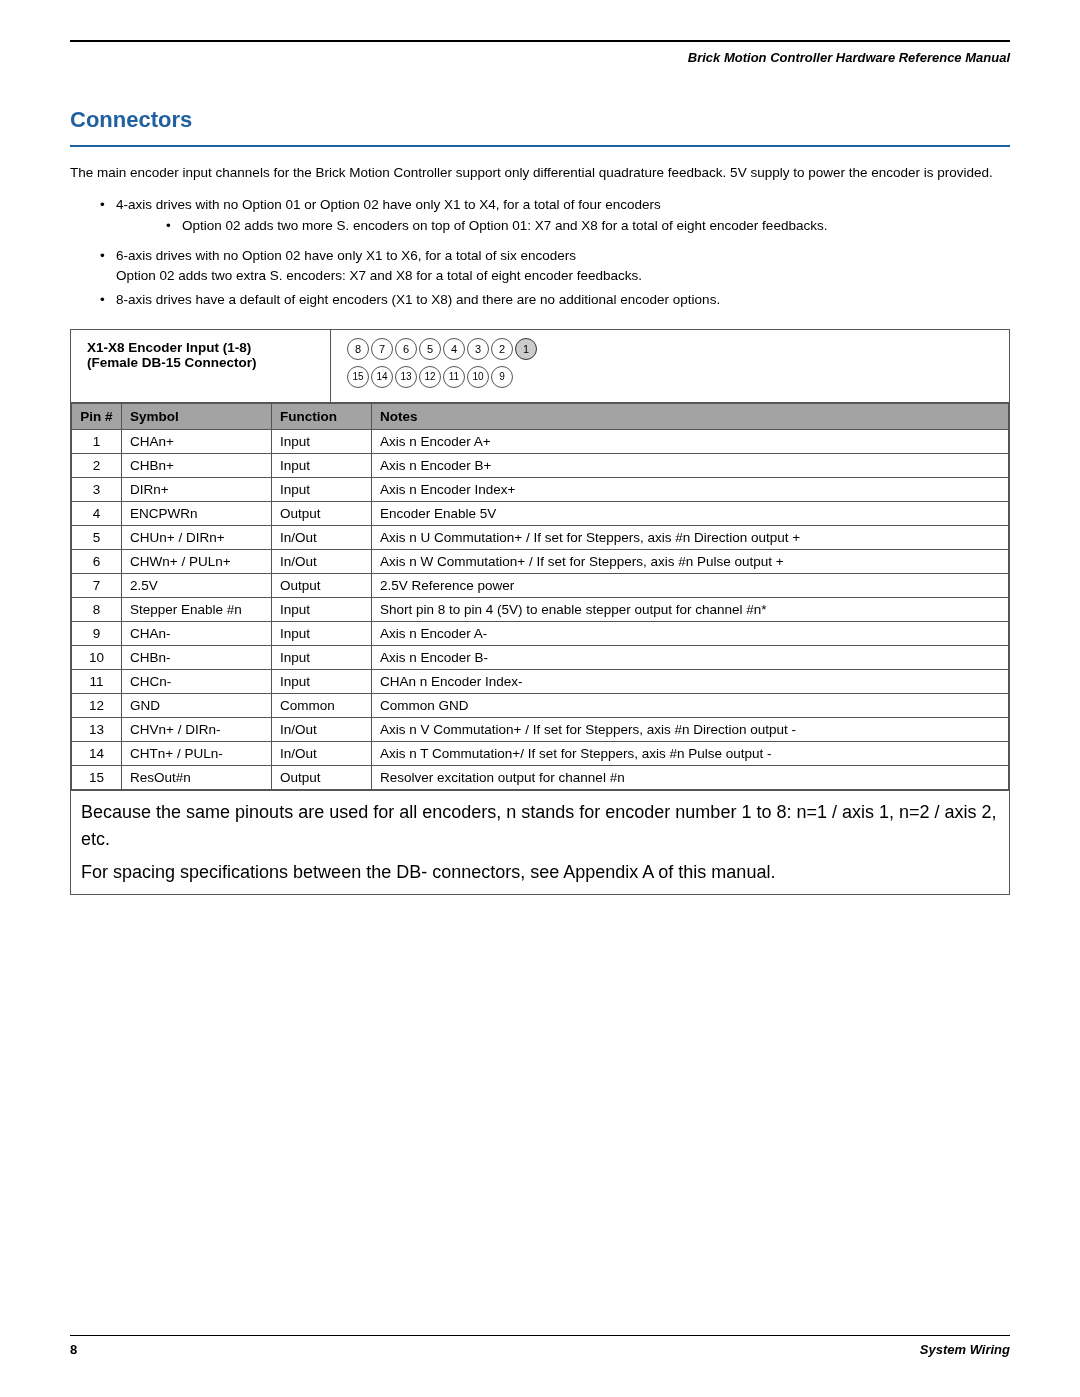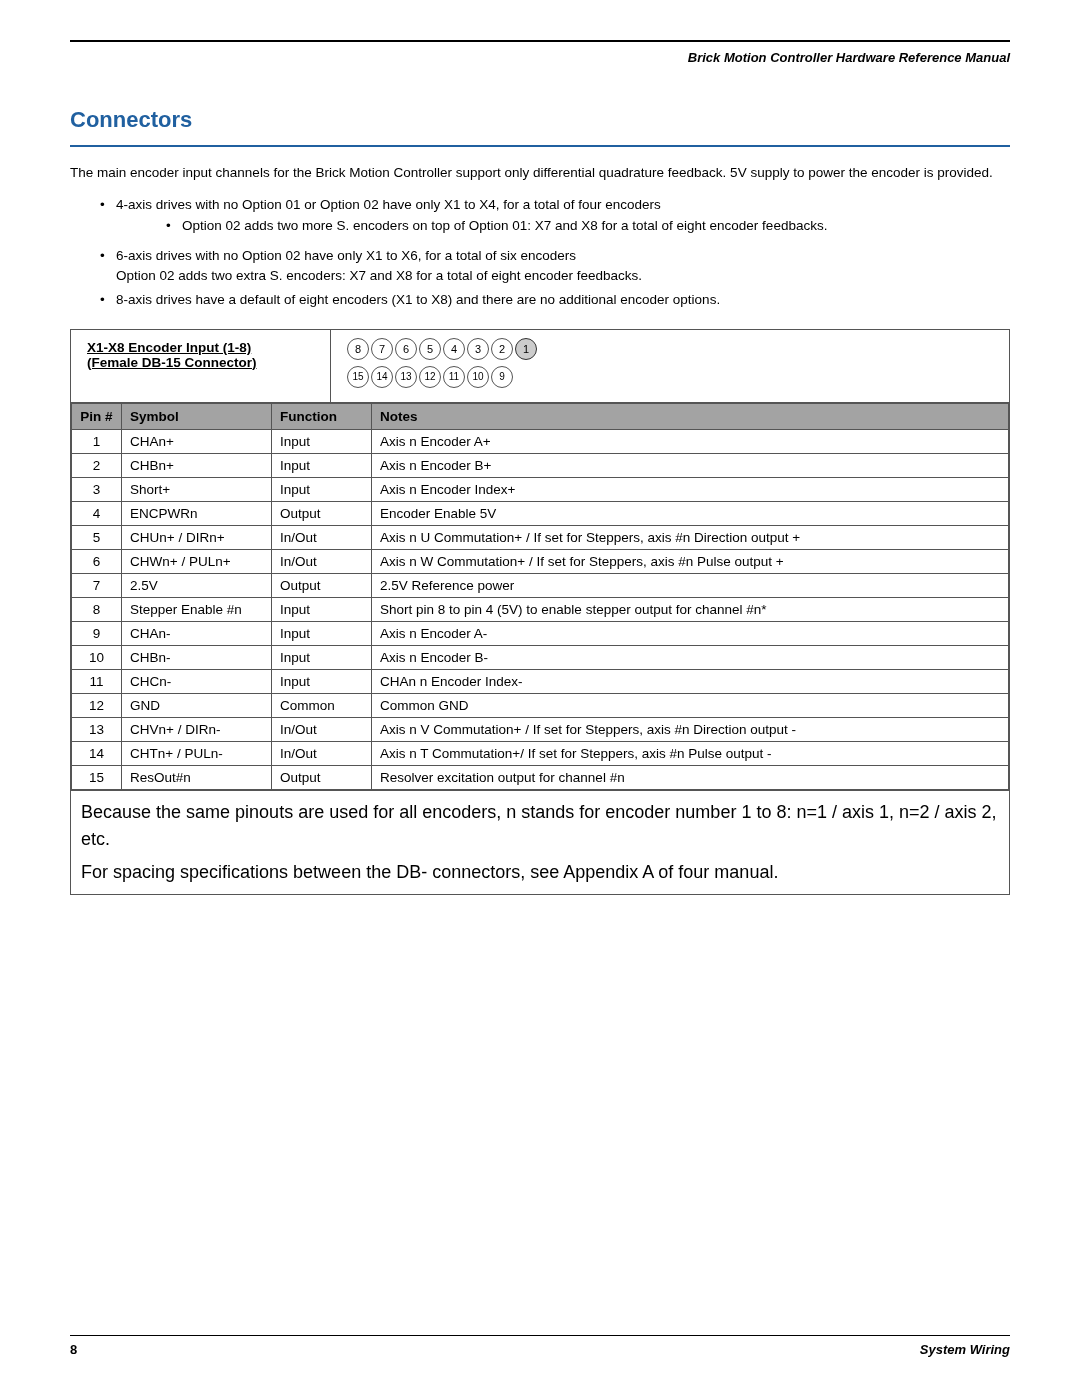--- a/index.html
+++ b/index.html
@@ -117,21 +117,20 @@
     .connector-header {
       display: flex;
       border-bottom: 1px solid #555;
     }
 
     .connector-header-left {
       width: 260px;
       border-right: 1px solid #555;
       padding: 10px 16px;
       font-size: 13.5px;
-      text-decoration: underline;
     }
 
     .connector-header-left .title-bold {
       font-weight: bold;
     }
 
     .connector-header-right {
       flex: 1;
       padding: 8px 16px;
       display: flex;
@@ -298,21 +297,21 @@
     <td class="col-notes">Axis n Encoder A+</td>
   </tr>
           <tr>
     <td class="col-pin">2</td>
     <td class="col-symbol">CHBn+</td>
     <td class="col-function">Input</td>
     <td class="col-notes">Axis n Encoder B+</td>
   </tr>
           <tr>
     <td class="col-pin">3</td>
-    <td class="col-symbol">Short+</td>
+    <td class="col-symbol">DIRn+</td>
     <td class="col-function">Input</td>
     <td class="col-notes">Axis n Encoder Index+</td>
   </tr>
           <tr>
     <td class="col-pin">4</td>
     <td class="col-symbol">ENCPWRn</td>
     <td class="col-function">Output</td>
     <td class="col-notes">Encoder Enable 5V</td>
   </tr>
           <tr>
@@ -379,21 +378,21 @@
     <td class="col-pin">15</td>
     <td class="col-symbol">ResOut#n</td>
     <td class="col-function">Output</td>
     <td class="col-notes">Resolver excitation output for channel #n</td>
   </tr>
         </tbody>
     </table>
 
     <div class="bottom-notes">
       <p>Because the same pinouts are used for all encoders, n stands for encoder number 1 to 8: n=1 / axis 1, n=2 / axis 2, etc.</p>
-      <p>For spacing specifications between the DB- connectors, see Appendix A of four manual.</p>
+      <p>For spacing specifications between the DB- connectors, see Appendix A of this manual.</p>
     </div>
 
   </div>
 
   <div class="footer">
     <span class="footer-left">8</span>
     <span class="footer-right">System Wiring</span>
   </div>
 
 </div>

